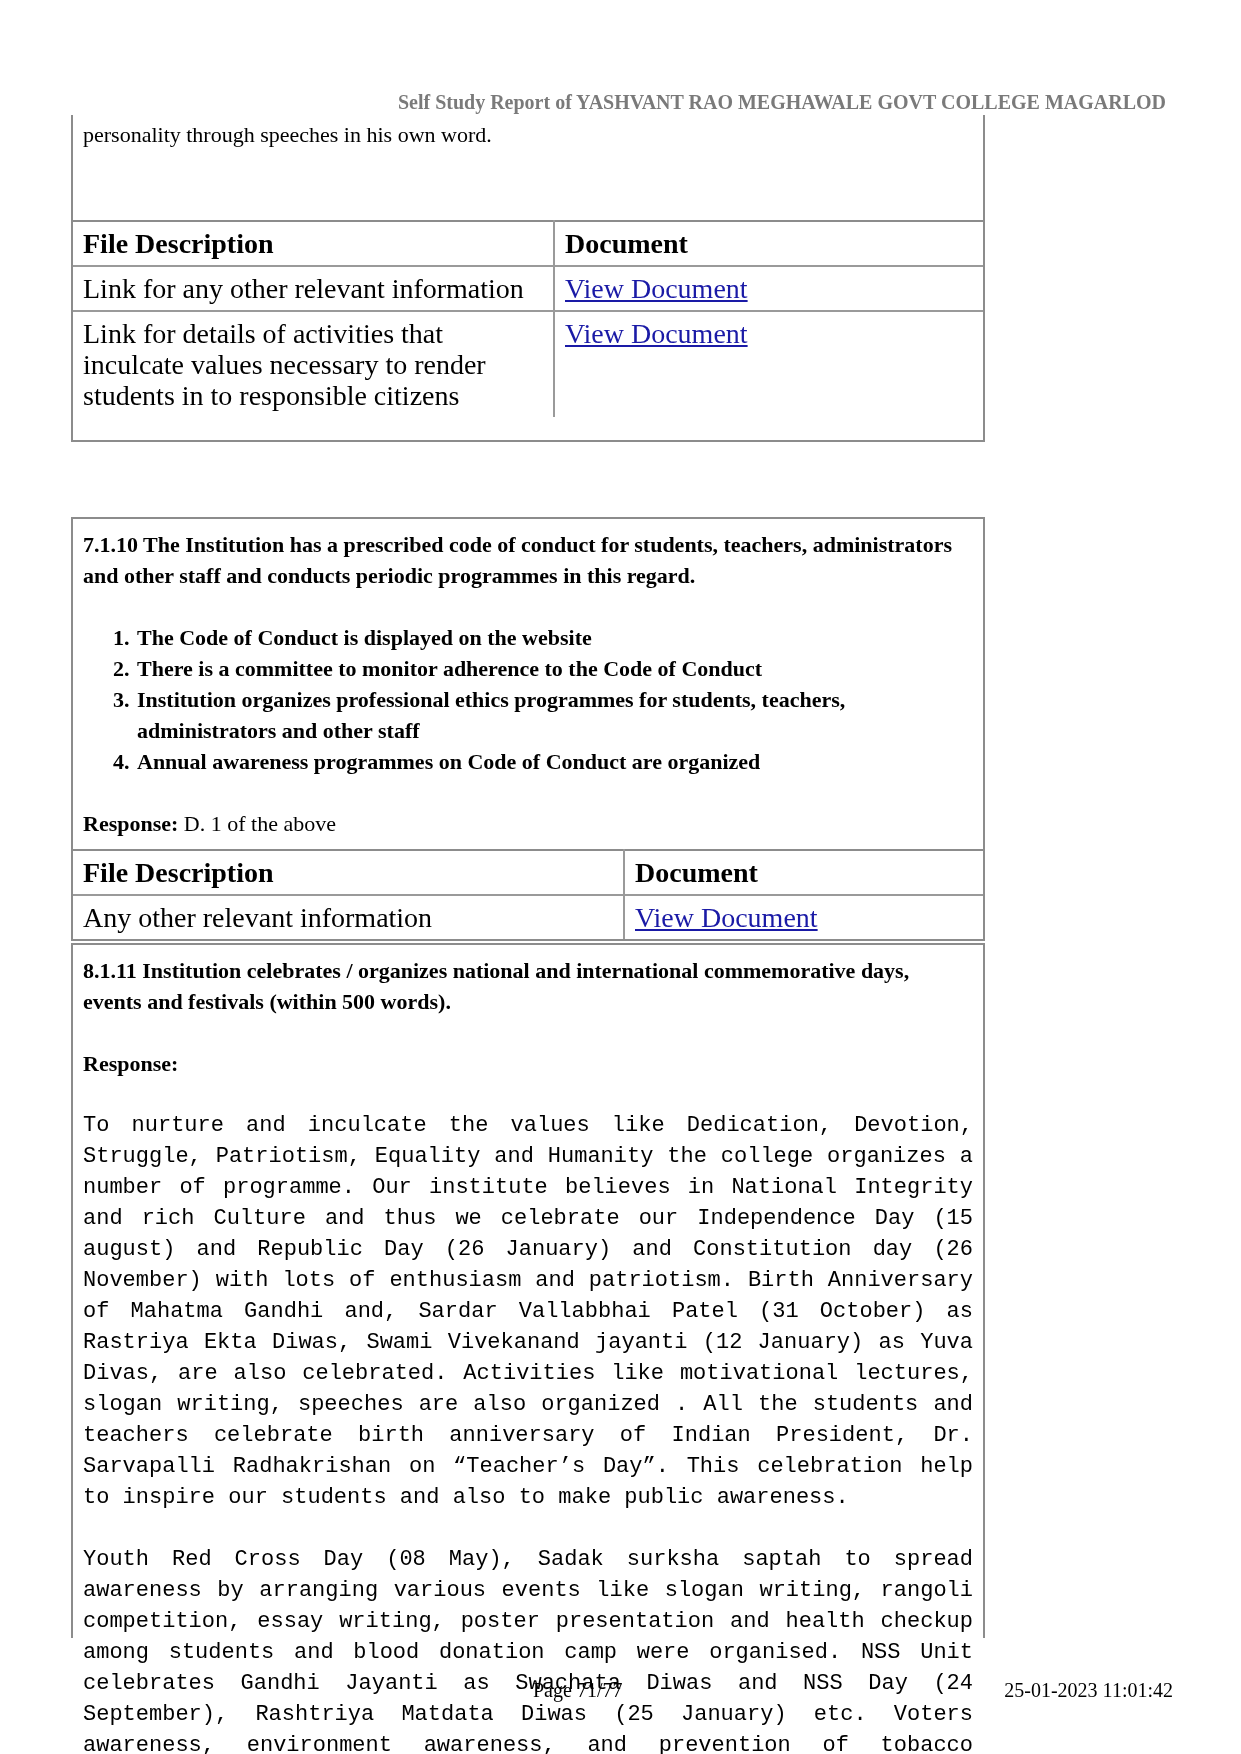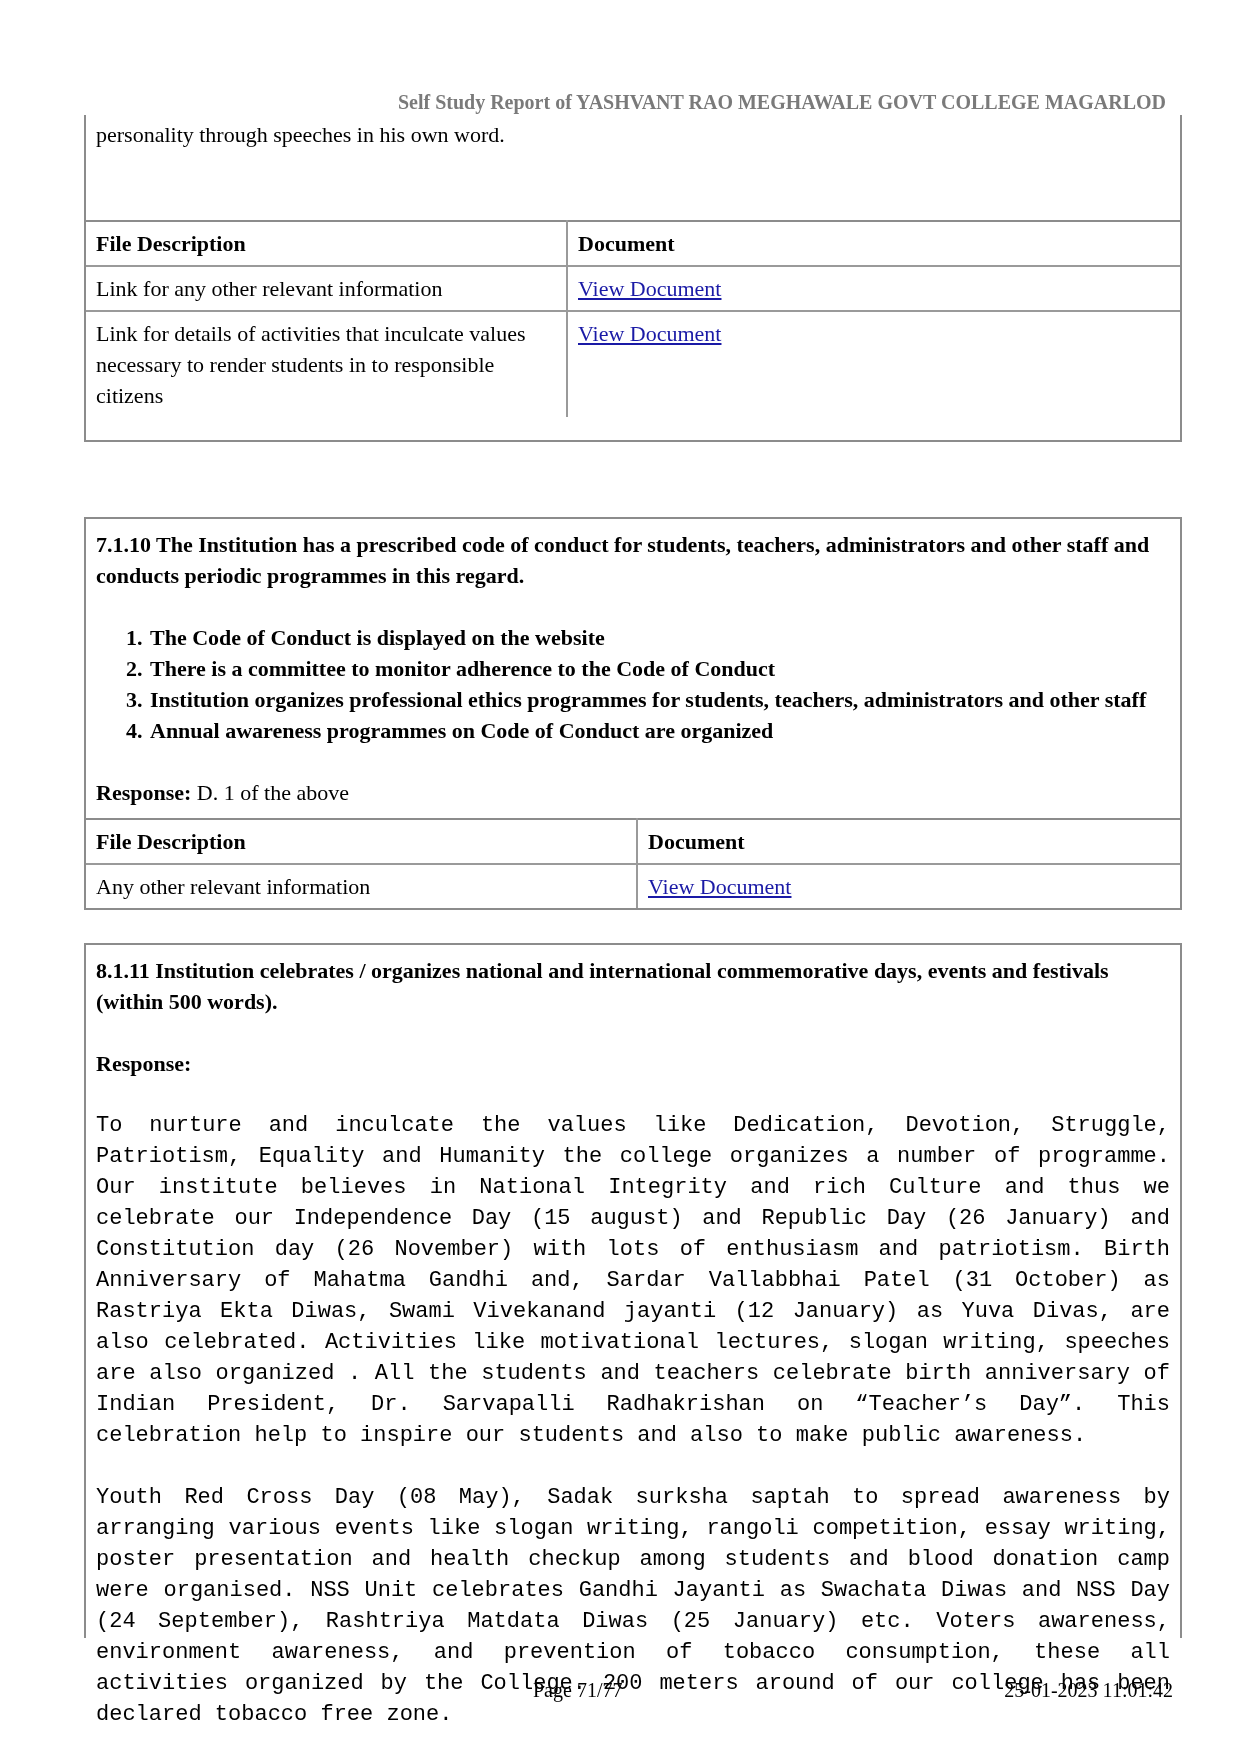--- a/index.html
+++ b/index.html
@@ -1,23 +1,23 @@
 <!DOCTYPE html>
 <html><head>
 <meta charset="utf-8">
 <style>
   html, body { margin: 0; padding: 0; background: #ffffff; }
   body { width: 1241px; height: 1754px; position: relative; overflow: hidden;
          font-family: "Liberation Serif", "DejaVu Serif", serif; color: #000; }
   .page-header { position: absolute; top: 58px; left: 14px; width: 1152px; text-align: right;
          font-weight: bold; font-size: 20px; color: #7a7a7a; margin-top: 33px; }
-  .box { position: absolute; left: 84px; width: 1098px; border: 2px solid #8c8c8c; box-sizing: border-box; }
+  .box { position: absolute; left: 71px; width: 914px; border: 2px solid #8c8c8c; box-sizing: border-box; }
   .txt { font-size: 22px; line-height: 31px; }
   .pad { padding: 0 10px; }
-  table.files { border-collapse: collapse; width: 100%; font-size: 22px; line-height: 31px; }
+  table.files { border-collapse: collapse; width: 100%; font-size: 28px; line-height: 31px; }
   table.files td { border: 2px solid #9a9a9a; padding: 6px 10px; vertical-align: top; }
   table.files tr:first-child td { border-top: none; }
   table.files td:first-child { border-left: none; }
   table.files td:last-child { border-right: none; }
   table.files tr:last-child td { border-bottom: none; }
   .th { font-weight: bold; }
   a.doc-link { color: #1a1aa6; text-decoration: underline; }
   .qtitle { font-weight: bold; }
   ol.opts { margin: 14px 0 0 0; padding-left: 62px; font-weight: bold; }
   ol.opts li { padding-left: 2px; }

